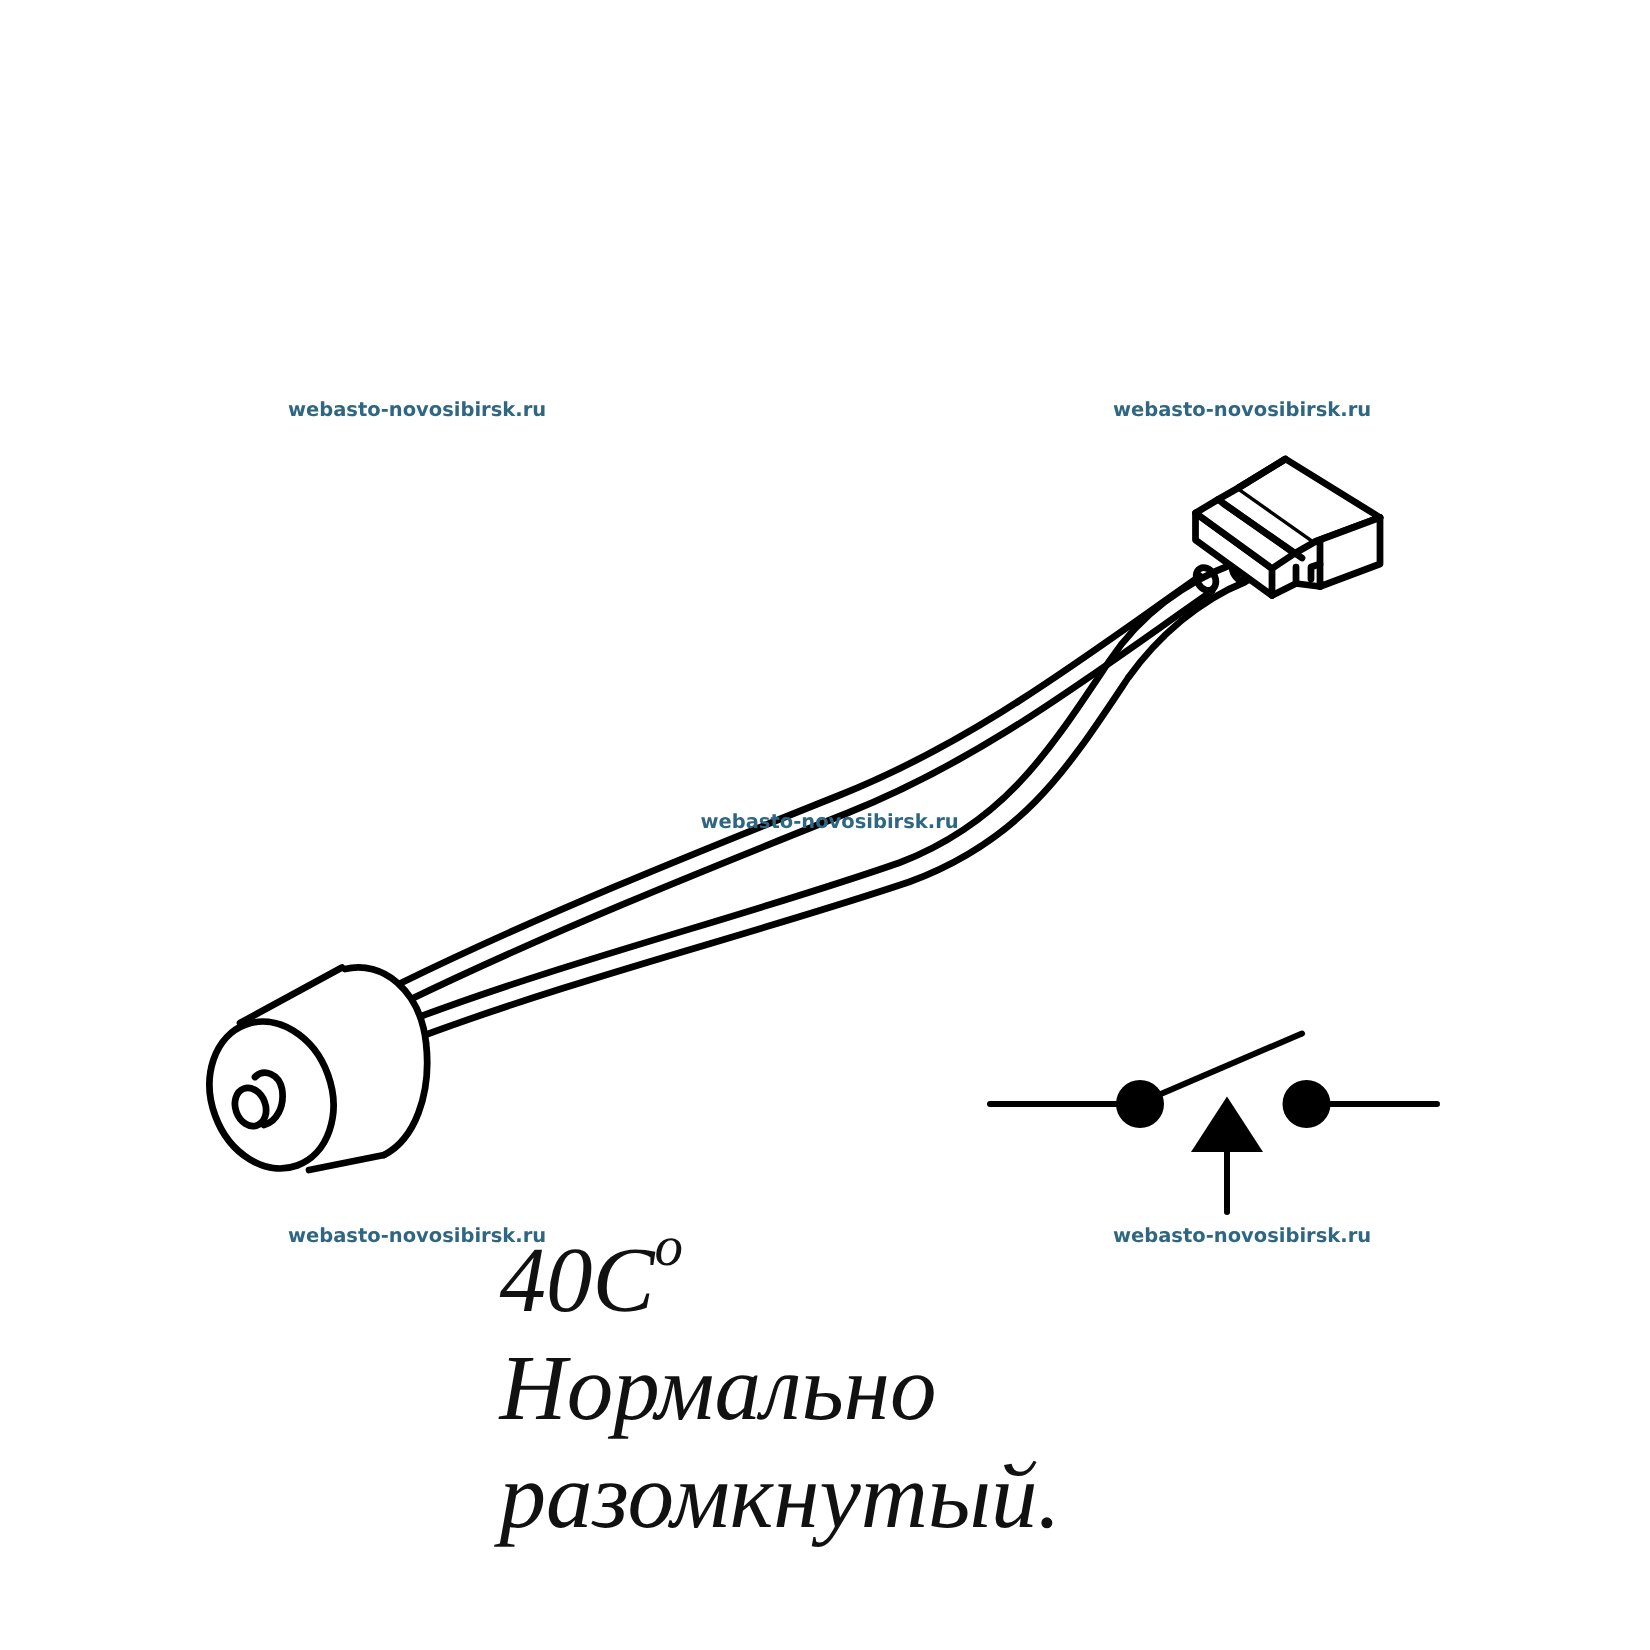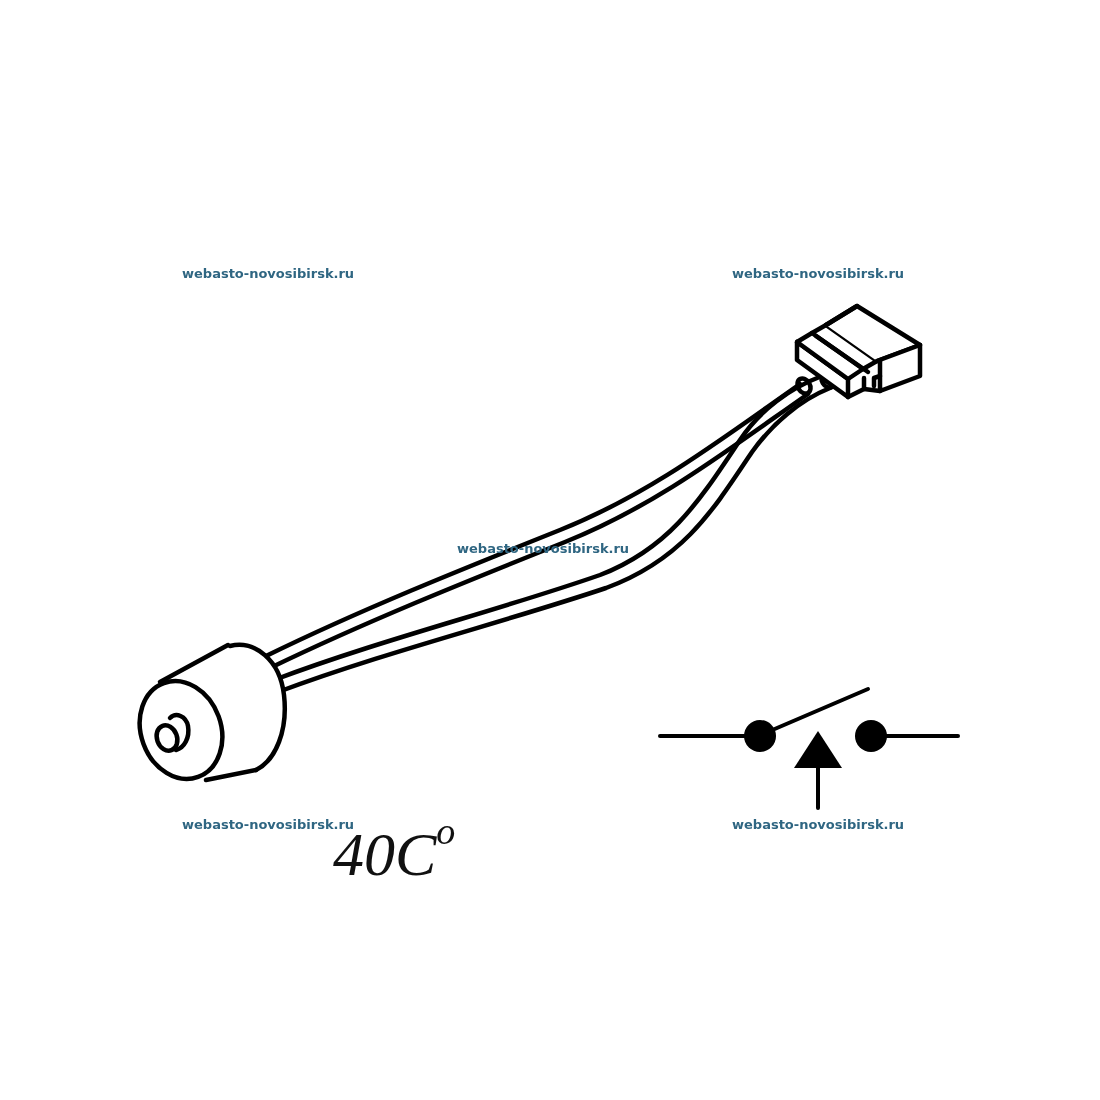--- a/index.html
+++ b/index.html
@@ -23,20 +23,21 @@
     }
     .watermark {
       position: absolute;
       font-family: "DejaVu Sans", "Liberation Sans", sans-serif;
       font-weight: bold;
       font-size: 13px;
       letter-spacing: 0px;
       color: #2f6682;
       white-space: nowrap;
       line-height: 1;
+      margin-left: 10px;
     }
     .caption {
       position: absolute;
       left: 333px;
       top: 818px;
       font-family: "Liberation Serif", "DejaVu Serif", serif;
       font-size: 62px;
       line-height: 72px;
       color: #111111;
       font-style: italic;
@@ -119,15 +120,17 @@
   </svg>
 
   <div class="watermark" style="left:182px; top:267px;">webasto-novosibirsk.ru</div>
   <div class="watermark" style="left:732px; top:267px;">webasto-novosibirsk.ru</div>
   <div class="watermark" style="left:457px; top:542px;">webasto-novosibirsk.ru</div>
   <div class="watermark" style="left:182px; top:818px;">webasto-novosibirsk.ru</div>
   <div class="watermark" style="left:732px; top:818px;">webasto-novosibirsk.ru</div>
 
   <div class="caption">
     <span class="line"><span>40C</span><sup>o</sup></span>
+    <span class="line">Нормально</span>
+    <span class="line">разомкнутый.</span>
   </div>
 
 </div>
 
 </body></html>

